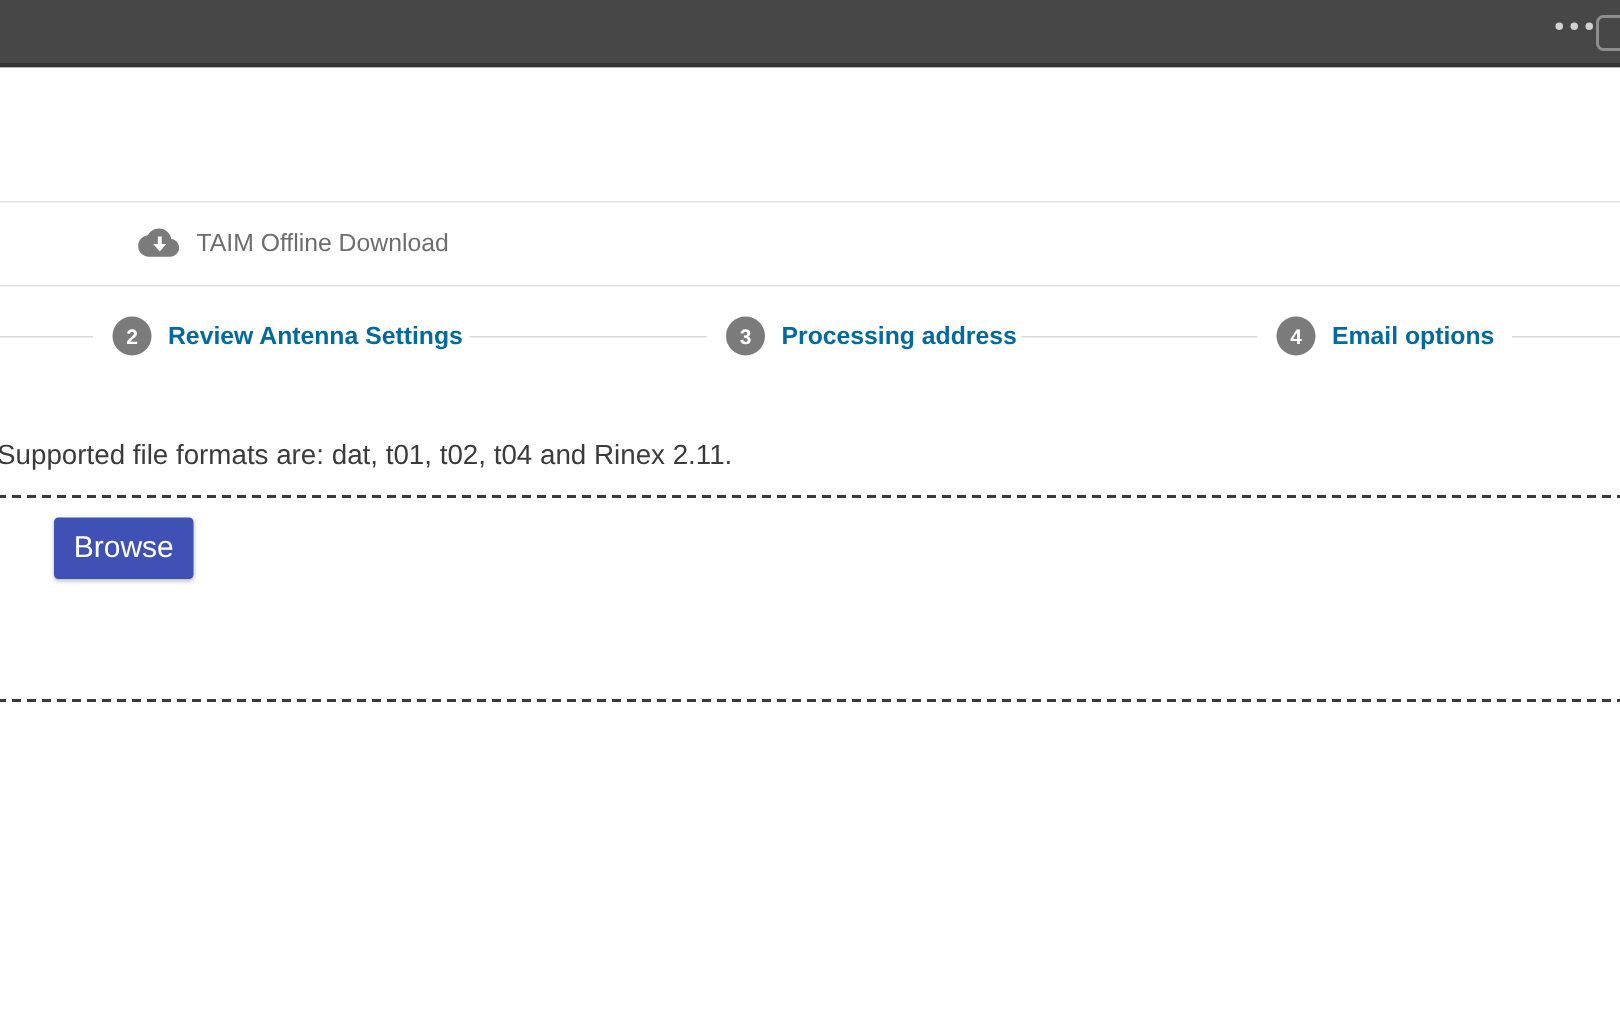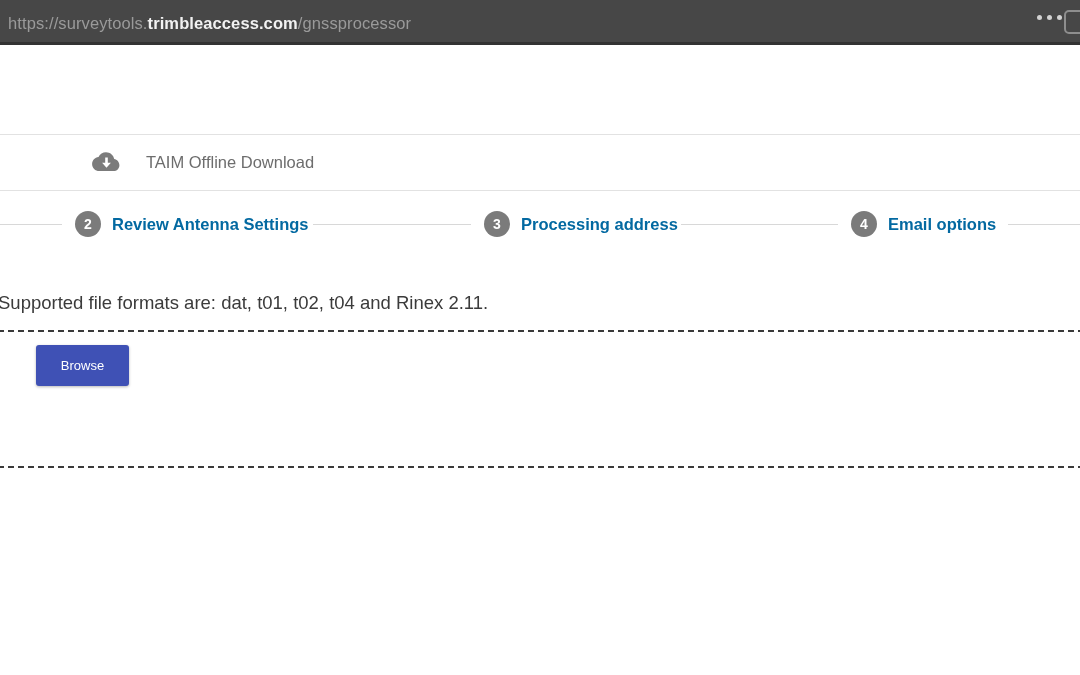--- a/index.html
+++ b/index.html
@@ -87,21 +87,21 @@
     align-items: center;
     color: #6d6d6d;
     font-size: 16.5px;
     white-space: nowrap;
     cursor: pointer;
   }
   .nav-item.download {
     position: absolute;
     left: 88px;
     top: 14px;
-    gap: 25px;
+    gap: 10px;
   }
   .cloud-dl-icon { width: 33px; height: 26px; display:block; }
 
   
   .stepper {
     position: absolute;
     left: 0; top: 146px;
     width: 1080px; height: 75px;
   }
   .step {
@@ -160,35 +160,32 @@
     border-top: 2px dashed #3a3a3a;
     border-bottom: 2px dashed #3a3a3a;
   }
 
   .browse-button {
     position: absolute;
     left: 36px; top: 300px;
     width: 93px; height: 41px;
     background: #3f51b5;
     color: #ffffff;
-    font-size: 13px;
+    font-size: 20px;
     border: none;
     border-radius: 3px;
     cursor: pointer;
     font-family: "Liberation Sans", sans-serif;
     box-shadow: 0 1px 3px rgba(0,0,0,0.28);
   }
 </style>
 </head>
 <body>
 
 <div class="browser-bar">
-  <div class="url-text">
-    <span class="url-scheme">https://surveytools.</span><span class="url-domain">trimbleaccess.com</span><span class="url-path">/gnssprocessor</span>
-  </div>
 
   <div class="ellipsis-menu">
     <i></i>
     <i></i>
     <i></i>
   </div>
 
   <div class="edge-chip"></div>
 </div>
 

